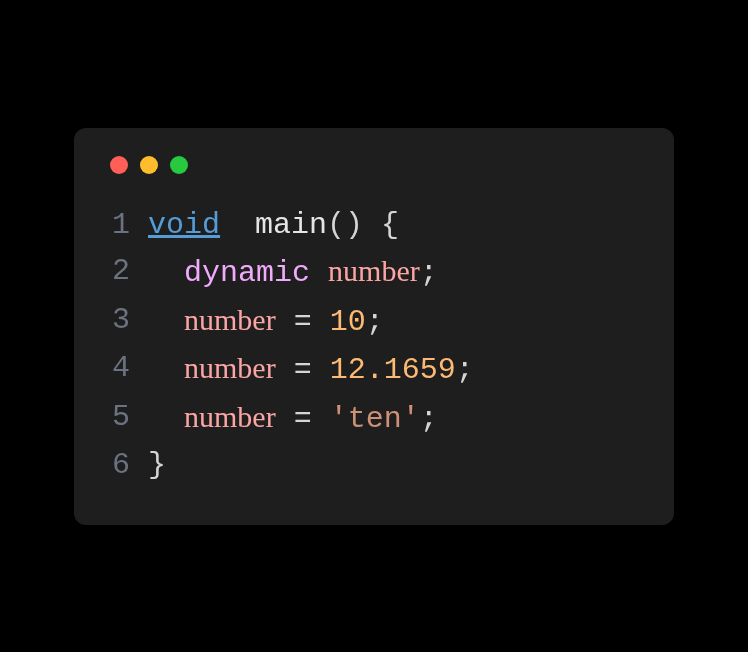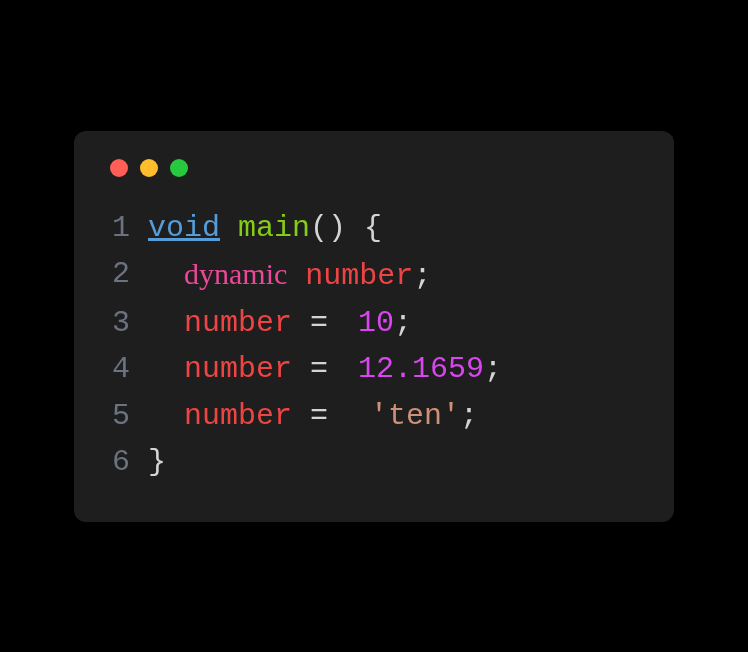--- a/index.html
+++ b/index.html
@@ -44,26 +44,26 @@
     .lineno {
       color: #6b7280;
       width: 42px;
       text-align: right;
       padding-right: 18px;
       user-select: none;
       flex-shrink: 0;
     }
     .content { flex: 1; }
     .kw-void { color: #569cd6; text-decoration: underline; }
-    .fn { color: #84cc16; }
-    .kw-dyn { color: #ec4899; font-family: Liberation Serif, serif; }
-    .ident { color: #ef4444; }
+    .fn { color: #e5e5e5; margin-left: 17px; }
+    .kw-dyn { color: #f0abfc; }
+    .ident { color: #fca5a5; font-family: Liberation Serif, serif; }
     .plain { color: #d4d4d4; }
-    .num { color: #d946ef; margin-left: 12px; }
-    .str { color: #ce9178; margin-left: 24px; }
+    .num { color: #fdba74; }
+    .str { color: #ce9178; }
   </style>
 </head>
 <body>
 
 <div class="window">
   <div class="traffic-lights">
     <div class="light red"></div>
     <div class="light yellow"></div>
     <div class="light green"></div>
   </div>

